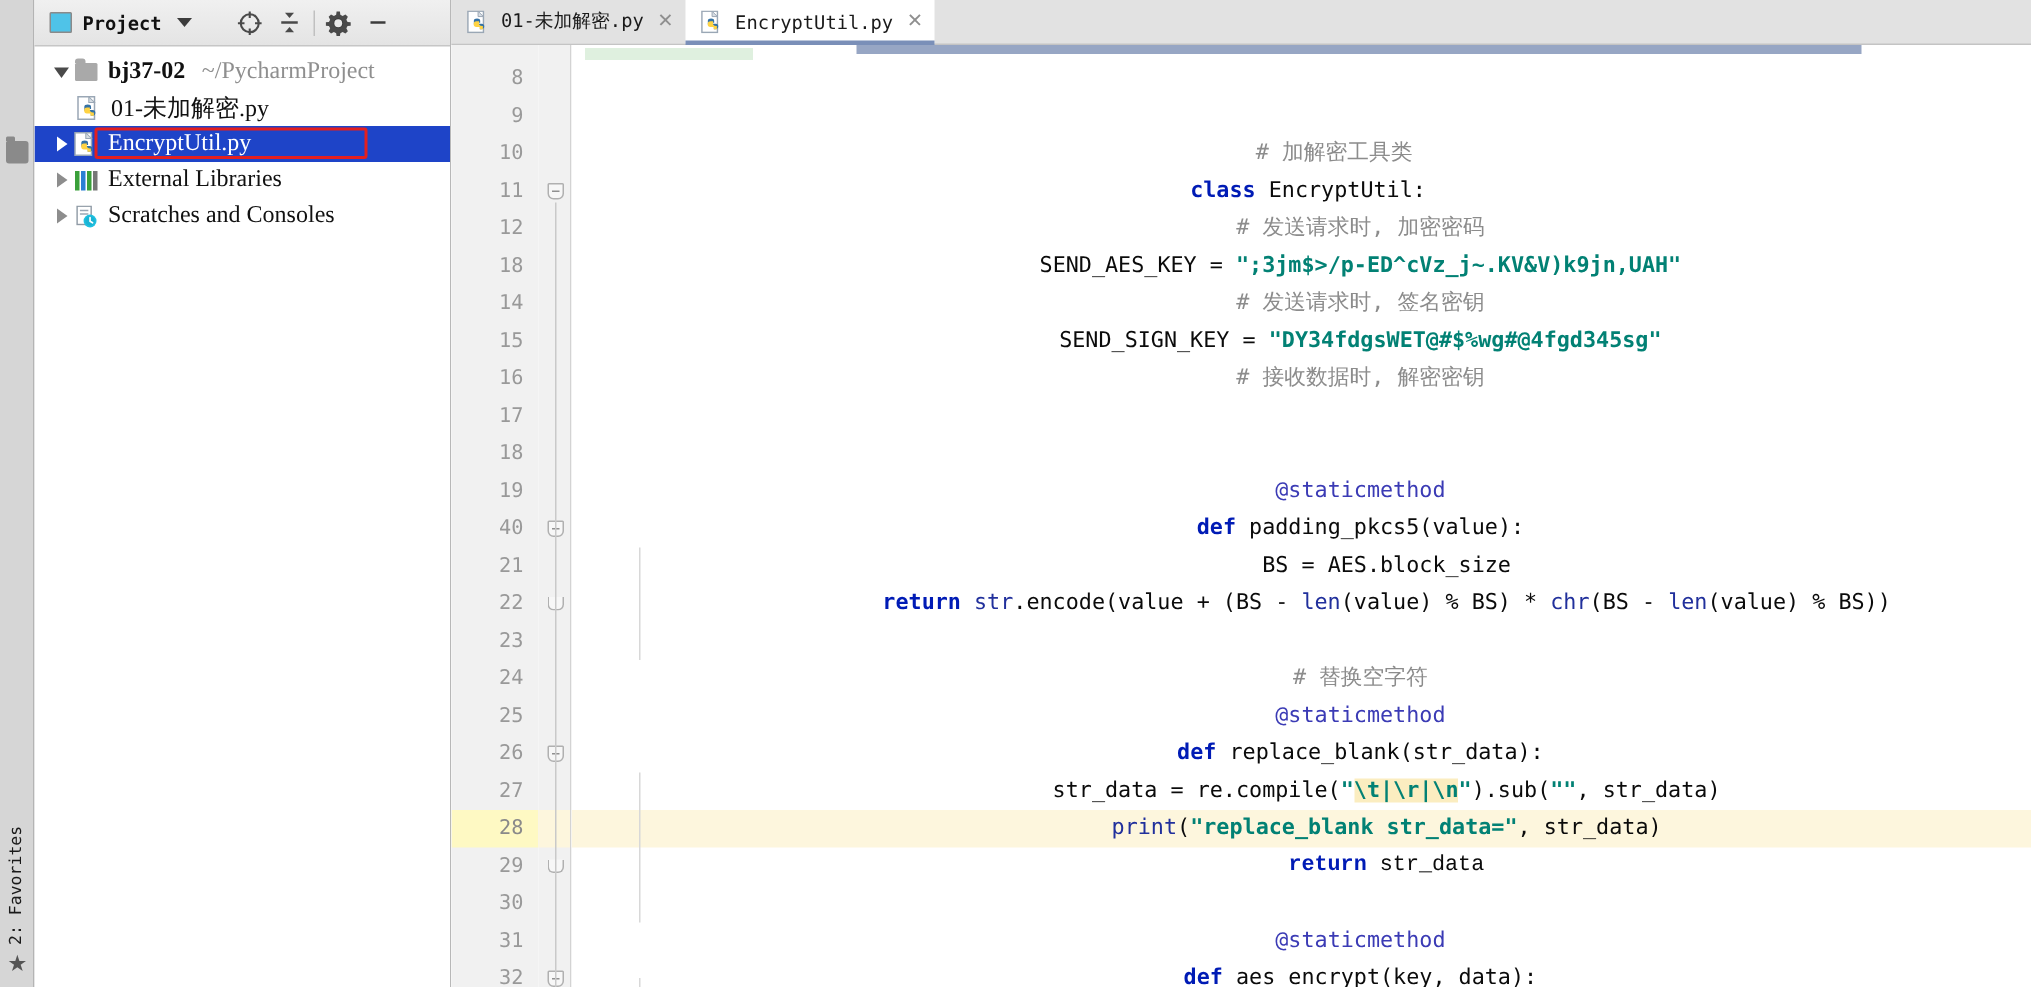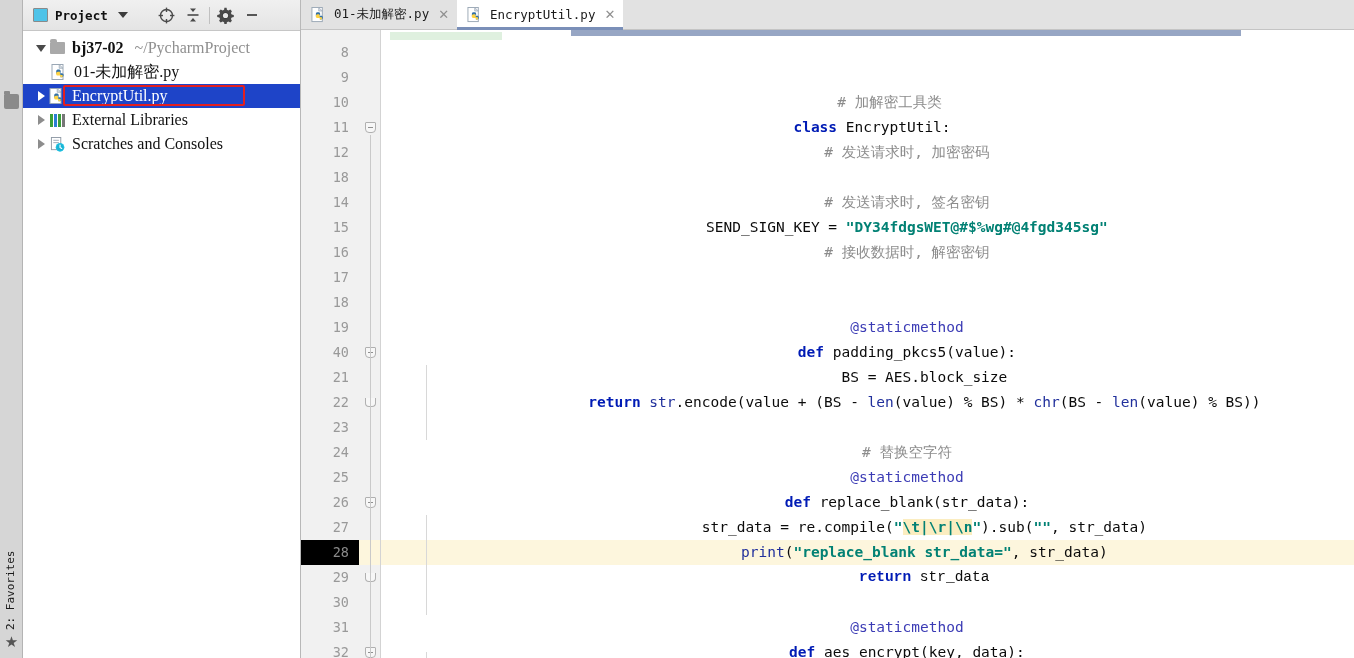--- a/index.html
+++ b/index.html
@@ -280,21 +280,21 @@
     padding-right: 10px;
     color: #999999;
     font-size: 13.5px;
   }
   .codecol .lrow {
     padding-left: 9px;
     color: #0b0b0b;
     text-align: center;
   }
   .lrow.current { background: #fdf6dd; }
-  .gutter .lrow.current { background: #000000; color: #8a8a8a; }
+  .gutter .lrow.current { background: #fef9c3; color: #8a8a8a; }
   .foldcol .lrow.current { background: #fdf6dd; }
 
   
   .kw   { color: #001bb5; font-weight: 700; }
   .bi   { color: #21309c; }
   .deco { color: #3b3bb5; }
   .str  { color: #028174; font-weight: 700; }
   .cmt  { color: #8c8c8c; font-style: normal; }
   .plain{ color: #0b0b0b; }
   .hl-regex { background: #fbedc0; }
@@ -583,20 +583,21 @@
 
         <div class="partial-top">
           <div class="greenhl" style="left:9px; top:2px; width:112px; height:8px;"></div>
           <div class="selbar" style="left:190px; width:670px;"></div>
         </div>
       <div class="lrow" style="position: absolute; left: 0px; right: 0px; top: 10px;">&nbsp;</div>
           <div class="lrow" style="position: absolute; left: 0px; right: 0px; top: 35px;">&nbsp;</div>
           <div class="lrow" style="position: absolute; left: 0px; right: 0px; top: 60px;"><span class="plain">    </span><span class="cmt"># 加解密工具类</span></div>
           <div class="lrow" style="position: absolute; left: 0px; right: 0px; top: 85px;"><span class="kw">class </span><span class="plain">EncryptUtil:</span></div>
           <div class="lrow" style="position: absolute; left: 0px; right: 0px; top: 110px;"><span class="plain">        </span><span class="cmt"># 发送请求时, 加密密码</span></div>
+          <div class="lrow" style="position: absolute; left: 0px; right: 0px; top: 135px;"><span class="plain">        SEND_AES_KEY = </span><span class="str">";3jm$&gt;/p-ED^cVz_j~.KV&amp;V)k9jn,UAH"</span></div>
           <div class="lrow" style="position: absolute; left: 0px; right: 0px; top: 160px;"><span class="plain">        </span><span class="cmt"># 发送请求时, 签名密钥</span></div>
           <div class="lrow" style="position: absolute; left: 0px; right: 0px; top: 185px;"><span class="plain">        SEND_SIGN_KEY = </span><span class="str">"DY34fdgsWET@#$%wg#@4fgd345sg"</span></div>
           <div class="lrow" style="position: absolute; left: 0px; right: 0px; top: 210px;"><span class="plain">        </span><span class="cmt"># 接收数据时, 解密密钥</span></div>
           <div class="lrow" style="position: absolute; left: 0px; right: 0px; top: 260px;">&nbsp;</div>
           <div class="lrow" style="position: absolute; left: 0px; right: 0px; top: 285px;"><span class="plain">        </span><span class="deco">@staticmethod</span></div>
           <div class="lrow" style="position: absolute; left: 0px; right: 0px; top: 310px;"><span class="plain">        </span><span class="kw">def </span><span class="plain">padding_pkcs5(value):</span></div>
           <div class="lrow" style="position: absolute; left: 0px; right: 0px; top: 335px;"><span class="plain">            BS = AES.block_size</span></div>
           <div class="lrow" style="position: absolute; left: 0px; right: 0px; top: 360px;"><span class="plain">            </span><span class="kw">return </span><span class="bi">str</span><span class="plain">.encode(value + (BS - </span><span class="bi">len</span><span class="plain">(value) % BS) * </span><span class="bi">chr</span><span class="plain">(BS - </span><span class="bi">len</span><span class="plain">(value) % BS))</span></div>
           <div class="lrow" style="position: absolute; left: 0px; right: 0px; top: 385px;">&nbsp;</div>
           <div class="lrow" style="position: absolute; left: 0px; right: 0px; top: 410px;"><span class="plain">        </span><span class="cmt"># 替换空字符</span></div>

